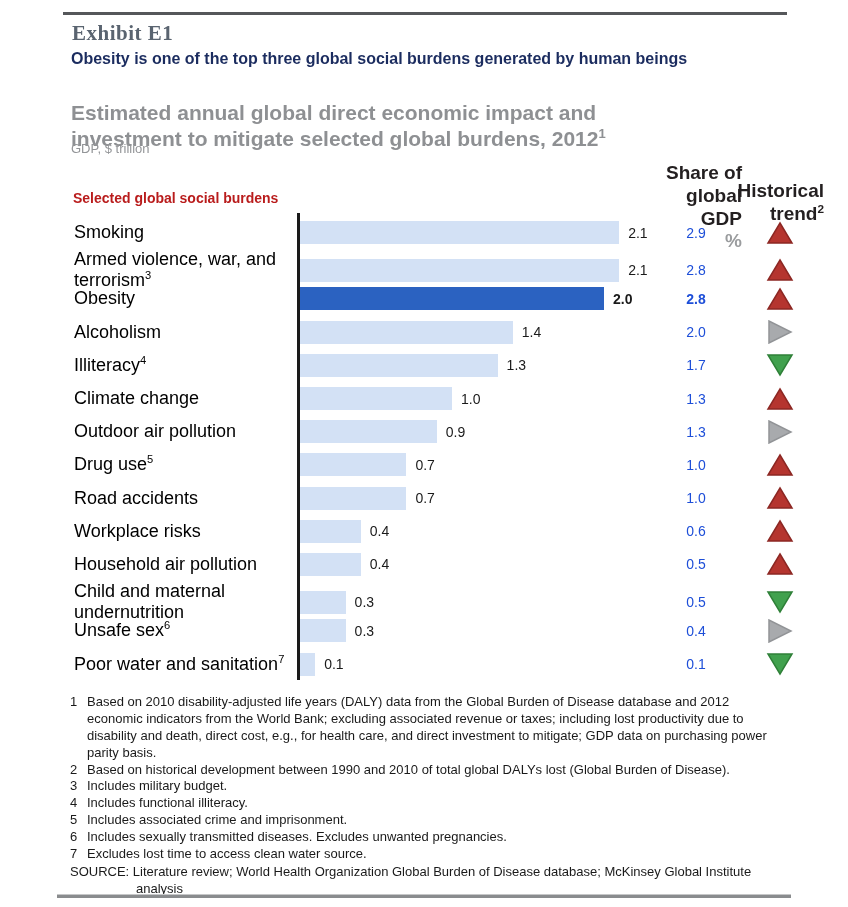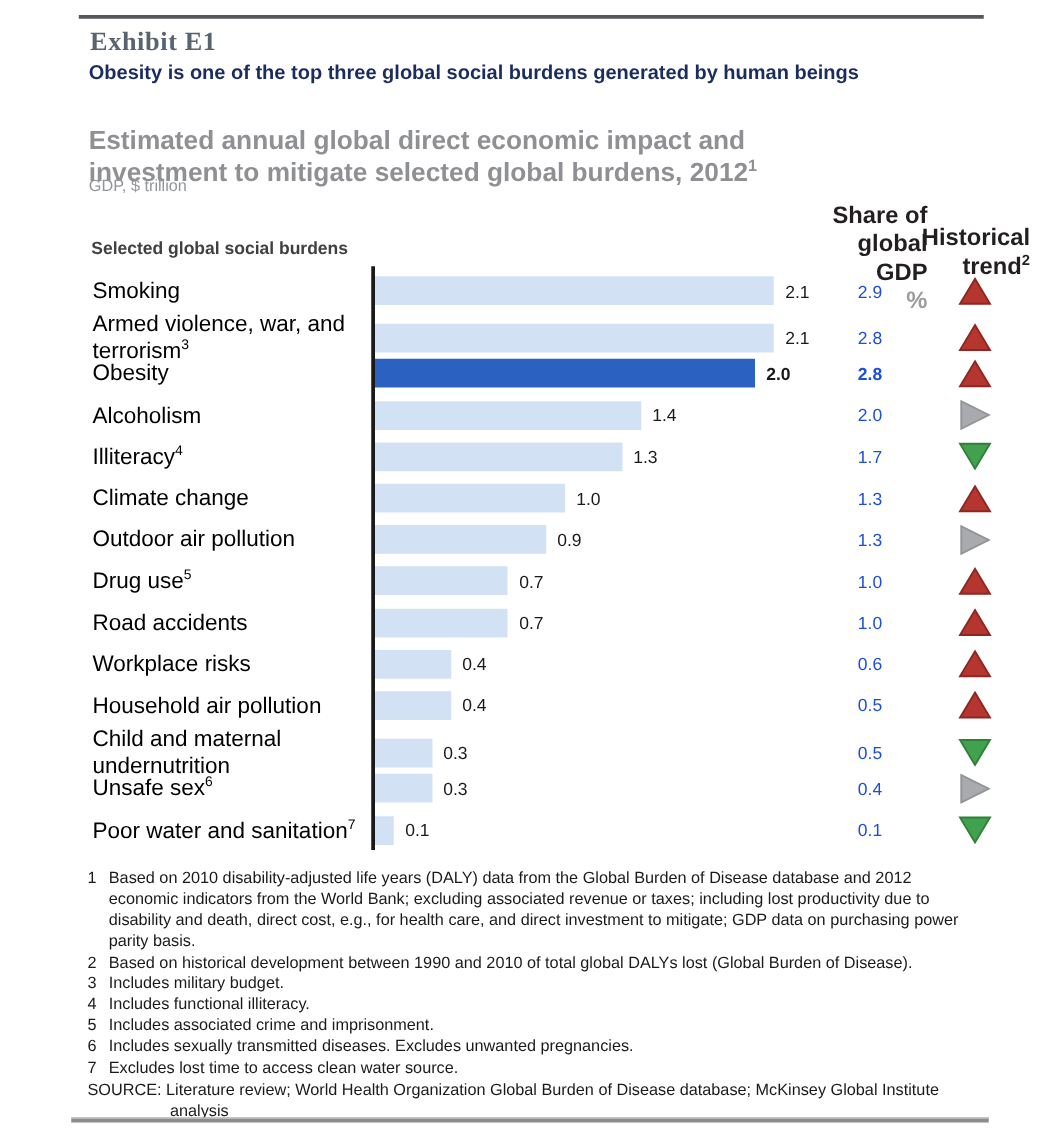--- a/index.html
+++ b/index.html
@@ -15,21 +15,21 @@
          font-size:16px;line-height:1.2;font-weight:bold;color:#1b2c5f;}
   .subtitle{position:absolute;left:71px;top:100px;width:640px;
             font-size:21px;line-height:1.22;font-weight:bold;color:#8e9093;}
   .unit{position:absolute;left:71px;top:141px;font-size:13px;color:#939598;}
 
   .col-header{position:absolute;text-align:right;font-weight:bold;font-size:19px;
               line-height:1.2;color:#231f20;}
   .share-header{left:646px;top:162px;width:96px;}
   .share-header .pct{color:#9a9c9e;}
   .trend-header{left:736px;top:180px;width:88px;}
-  .burdens-header{position:absolute;left:73px;top:190px;font-size:14px;font-weight:bold;color:#404040;}
+  .burdens-header{position:absolute;left:73px;top:190px;font-size:14px;font-weight:bold;color:#b91c1c;}
 
   .chart{position:absolute;left:72px;top:213px;width:776px;height:470px;}
   .axis{position:absolute;left:225px;top:0;width:3px;height:467px;background:#1a1a1a;}
   #rows{position:absolute;left:0;top:3px;width:100%;}
   .row{display:grid;grid-template-columns:228px 356px 80px 74px;height:33.2px;align-items:center;}
   .cell.label{font-size:18px;padding-left:2px;color:#000000;}
   .bar-area{position:relative;display:flex;align-items:center;height:100%;}
   .bar{height:23px;flex:0 0 auto;}
   .bar-value{margin-left:9px;font-size:14px;white-space:nowrap;color:#1a1a1a;}
   .gdp{text-align:center;font-size:14px;color:#1d4ed8;}

